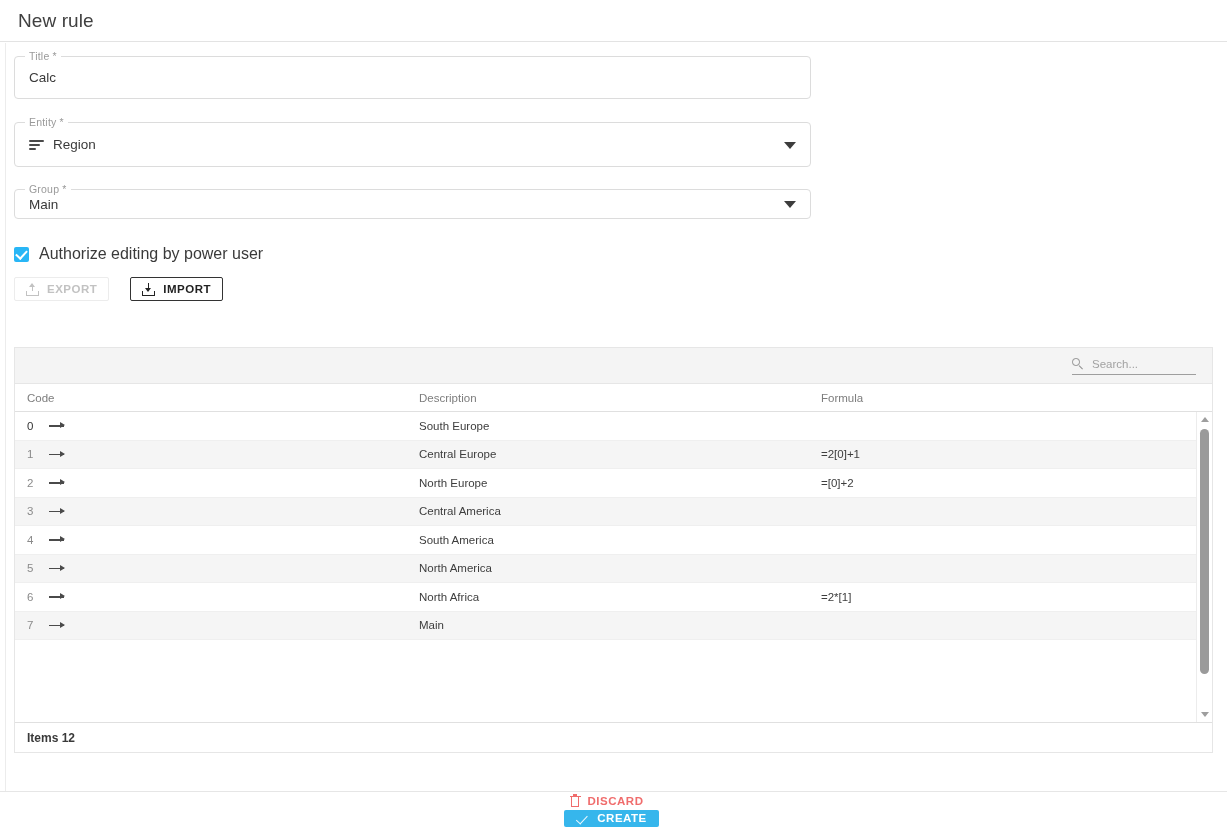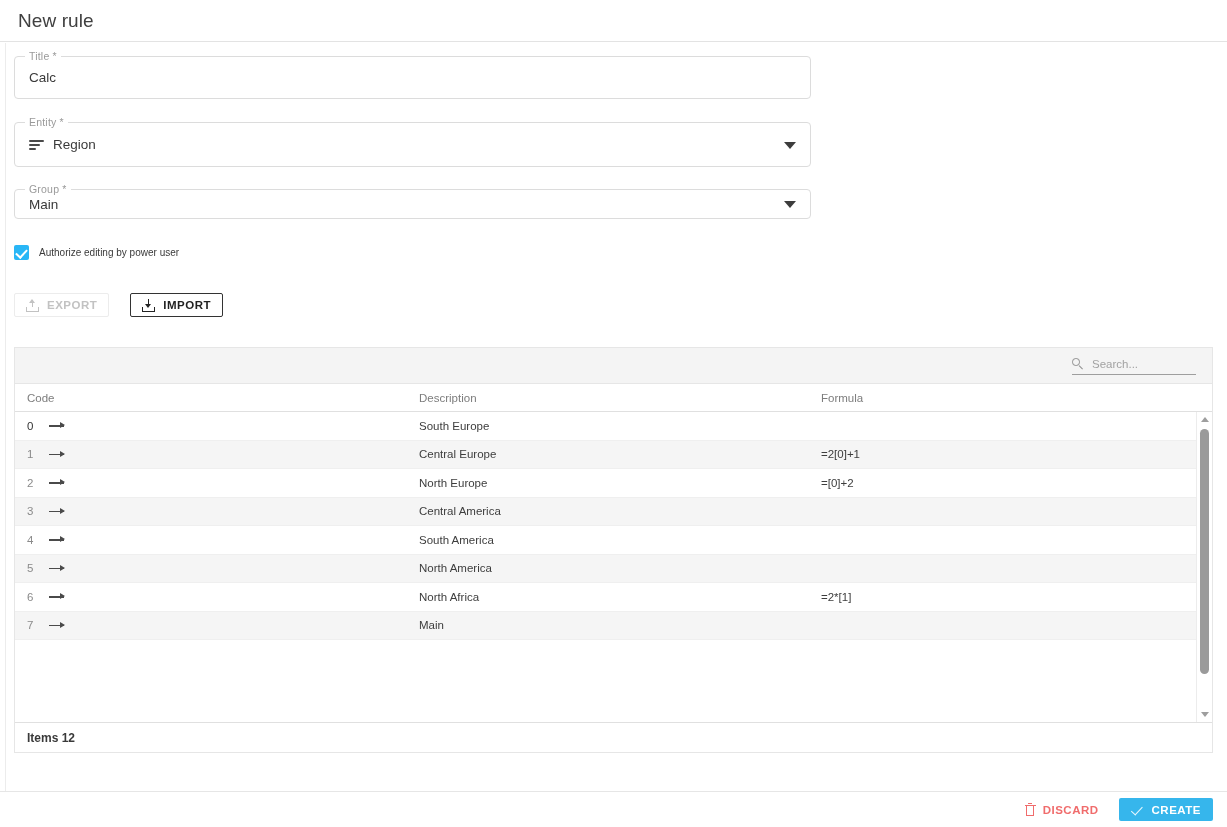--- a/index.html
+++ b/index.html
@@ -129,29 +129,29 @@
   .cb:after {
     content: "";
     position: absolute;
     left: 4px; top: 1.5px;
     width: 5px; height: 9px;
     border: solid #fff;
     border-width: 0 2px 2px 0;
     transform: rotate(43deg);
   }
   .cb-label {
-    font-size: 10px;
+    font-size: 16px;
     color: #3a3a3a;
   }
 
   
   .btn-row {
     display: flex;
     align-items: center;
-    margin-top: 33px;
+    margin-top: 14px;
   }
   .flat-btn {
     height: 24px;
     display: inline-flex;
     align-items: center;
     padding: 0 11px;
     font-size: 11.5px;
     font-weight: 700;
     letter-spacing: 0.5px;
     border-radius: 2px;
@@ -368,20 +368,21 @@
   .bottom-bar {
     position: absolute;
     left: 0; right: 0; bottom: 0;
     height: 36px;
     border-top: 1px solid #e6e6e6;
     background: #fff;
     display: flex;
     align-items: center;
     justify-content: flex-end;
     padding-right: 14px;
+    flex-direction: column;
   }
   .action-btn {
     height: 23px;
     display: inline-flex;
     align-items: center;
     padding: 0 10px;
     font-size: 11.5px;
     font-weight: 700;
     letter-spacing: 0.5px;
     border-radius: 2px;

